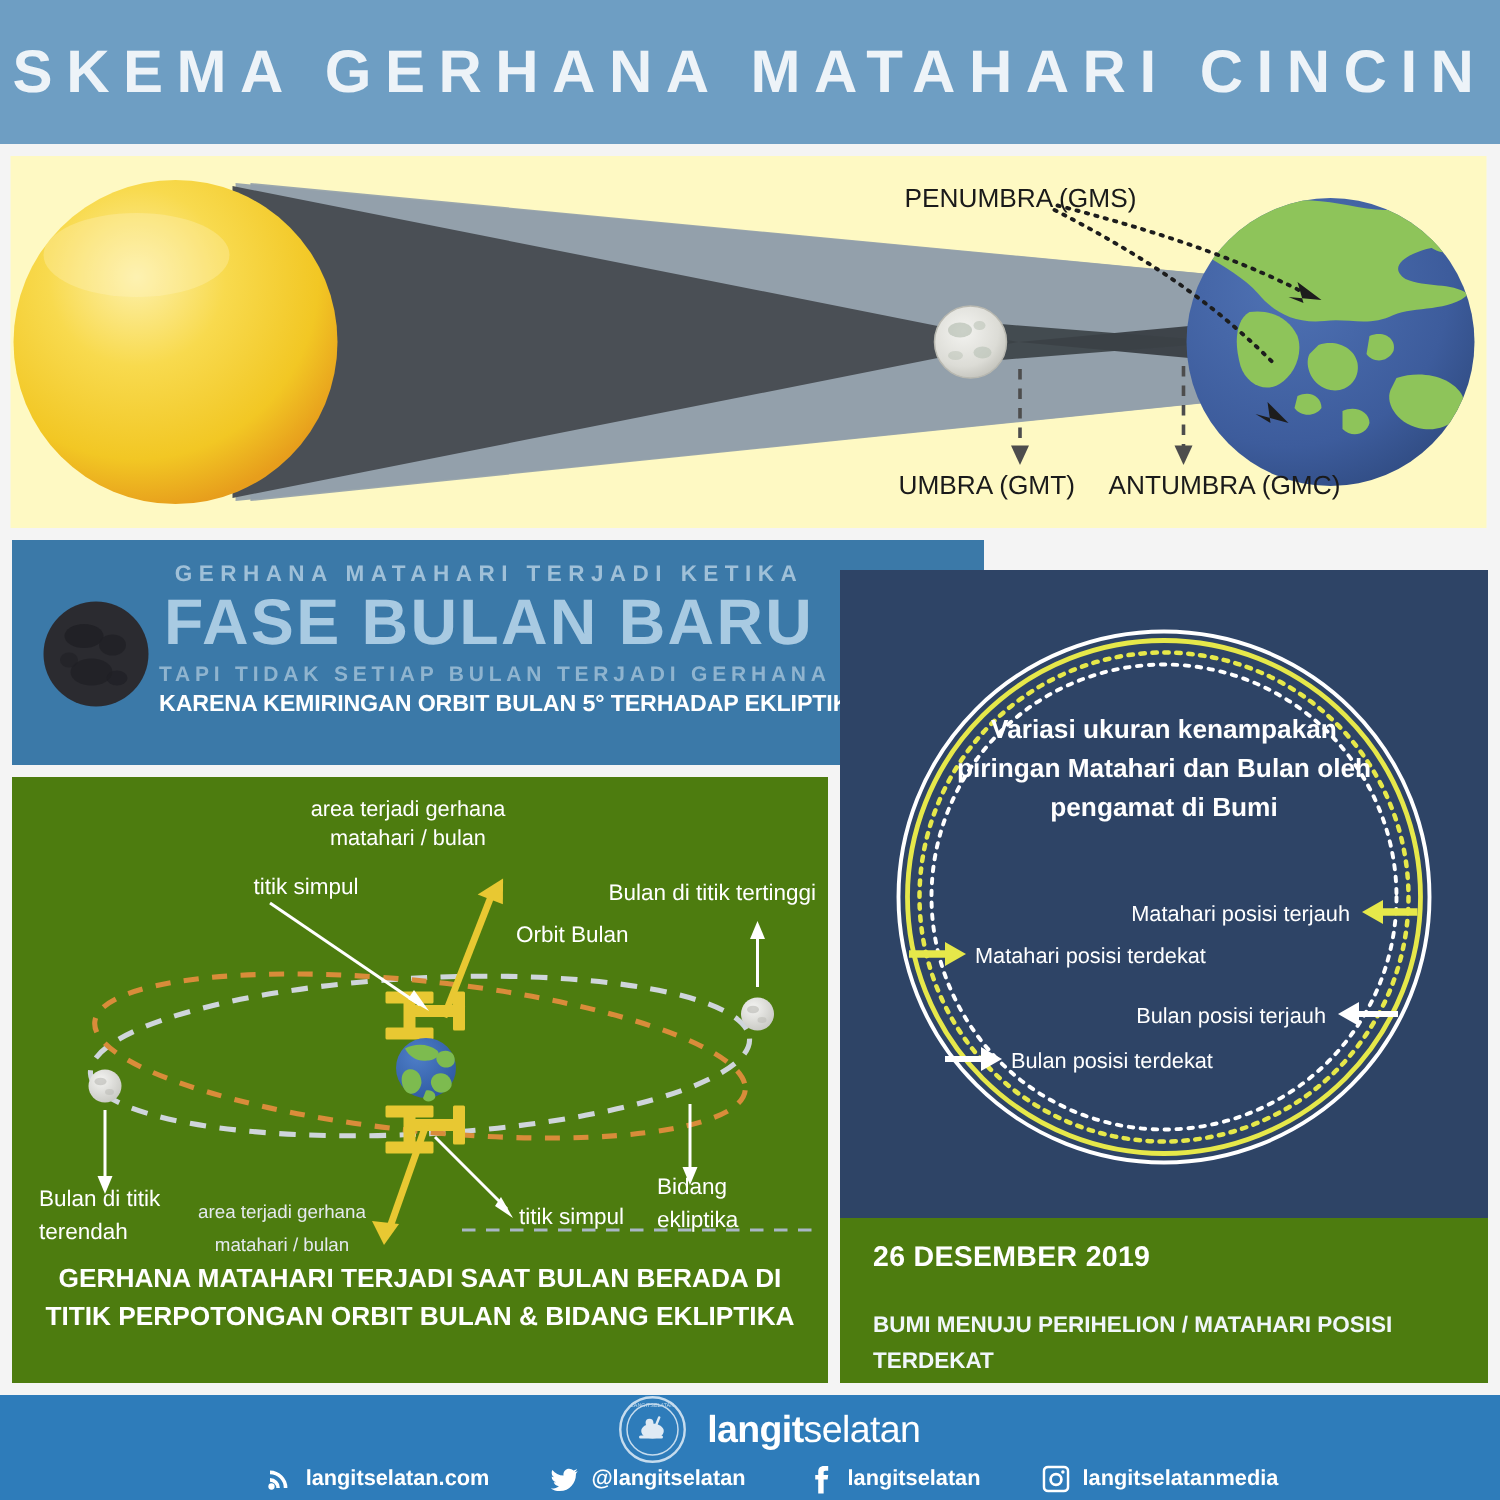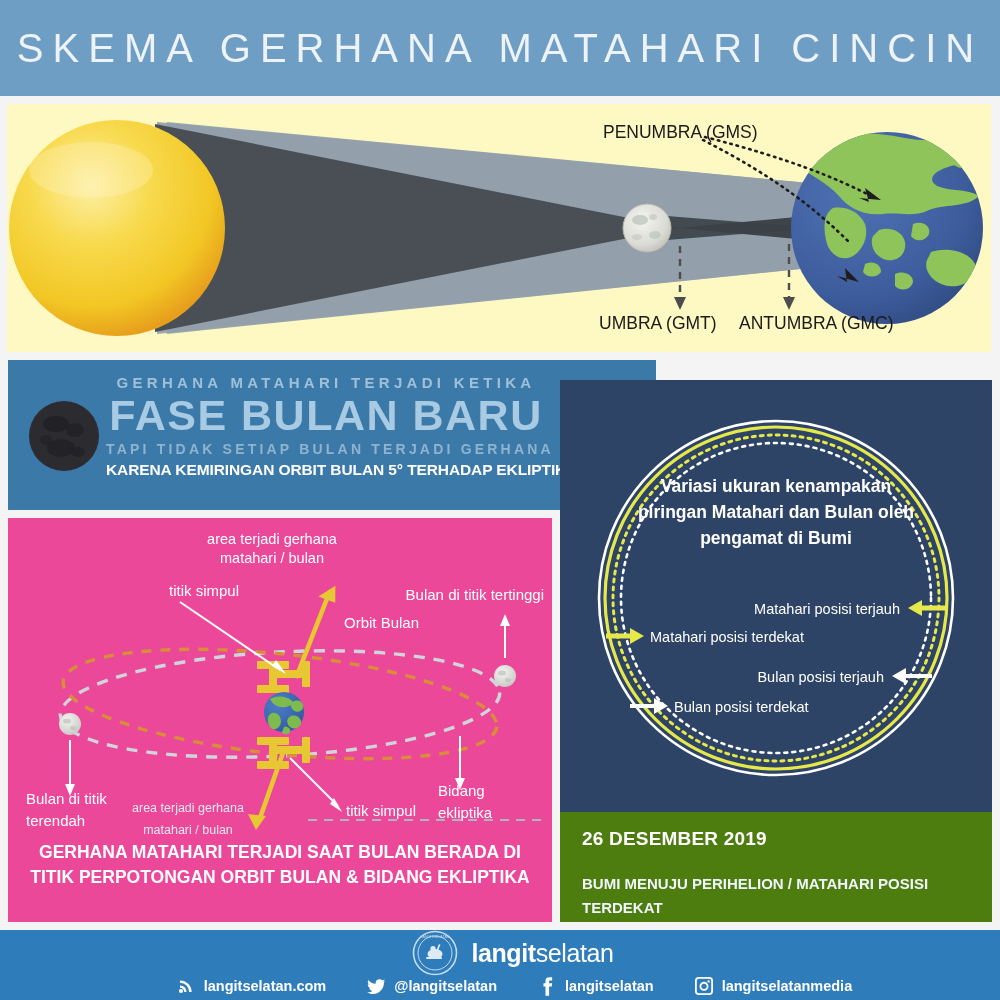--- a/index.html
+++ b/index.html
@@ -15,21 +15,21 @@
     background: #f4f4f4;
   }
 
   
   .header {
     position: absolute; left: 0; top: 0; width: 1000px; height: 96px;
     background: #6e9ec3;
     display: flex; align-items: center; justify-content: center;
   }
   .header-title {
-    font-size: 40px; font-weight: 400; color: #edf3f8;
+    font-size: 40px; font-weight: 700; color: #edf3f8;
     letter-spacing: 9px; white-space: nowrap;
     font-family: "Liberation Sans", sans-serif;
   }
 
   
   .panel-schematic {
     position: absolute; left: 7px; top: 104px; width: 984px; height: 248px;
     background: #fef9c3; overflow: hidden;
   }
   .panel-schematic svg { display: block; }
@@ -59,21 +59,21 @@
     margin-top: 3px; white-space: nowrap;
   }
   .phase-l4 {
     font-size: 15.5px; color: #ffffff; font-weight: 600; letter-spacing: -0.1px;
     margin-top: 4px; white-space: nowrap;
   }
 
   
   .panel-orbit {
     position: absolute; left: 8px; top: 518px; width: 544px; height: 404px;
-    background: #ec4899; overflow: hidden;
+    background: #4d7c0f; overflow: hidden;
   }
   .panel-orbit svg { display: block; position: absolute; left: 0; top: 0; }
   .orbit-caption {
     position: absolute; left: 0; top: 322px; width: 544px; text-align: center;
     color: #ffffff; font-size: 17.5px; font-weight: 600; line-height: 1.45;
   }
 
   
   .panel-rings {
     position: absolute; left: 560px; top: 380px; width: 432px; height: 444px;

